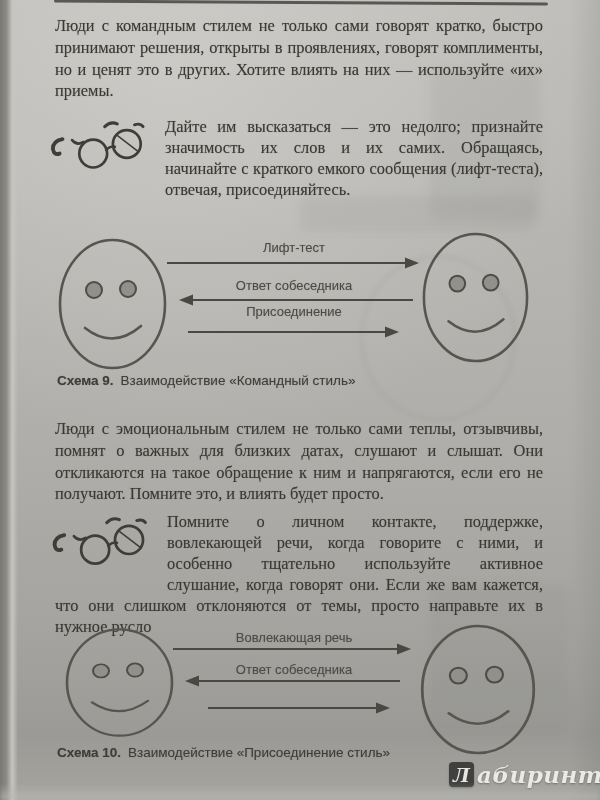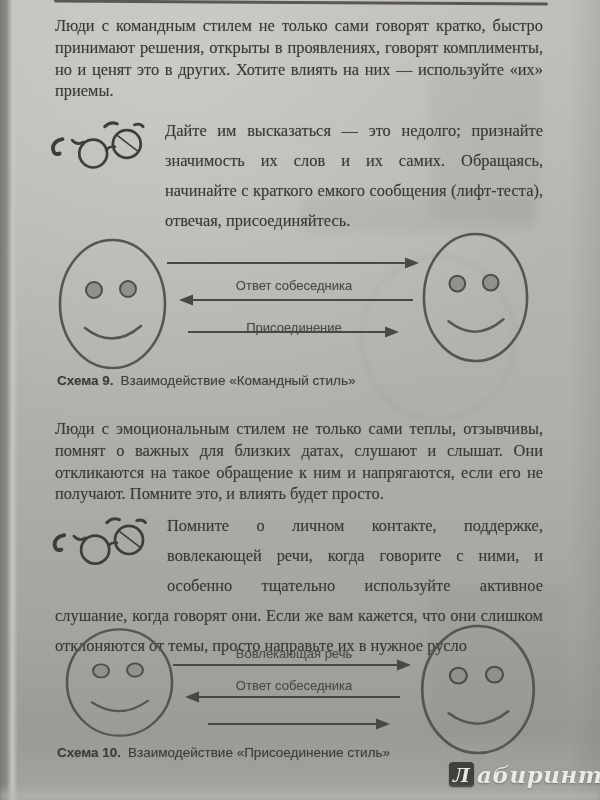--- a/index.html
+++ b/index.html
@@ -22,21 +22,21 @@
     border-radius:2px;transform:rotate(0.35deg);opacity:.85;}
 
   .ghost{position:absolute;pointer-events:none;}
   .ghost-blob{background:rgba(122,120,114,0.10);filter:blur(5px);border-radius:8px;}
   .ghost-ring{border:3px solid rgba(128,126,120,0.12);border-radius:50%;filter:blur(2px);}
 
   .body-text{
     position:absolute;color:#3b3934;font-size:16.4px;line-height:21.8px;
     text-align:justify;text-shadow:0 0 1px rgba(59,57,52,0.40);
   }
-  .tip-text{line-height:30px;}
+  .tip-text{line-height:21px;}
   .tip2-spacer{float:left;width:112px;height:70px;}
 
   .face{position:absolute;}
   .arrows-zone{position:absolute;}
   .arrow-label{
     position:absolute;left:0;width:100%;text-align:center;
     font-family:"Liberation Sans","DejaVu Sans",sans-serif;
     font-size:13px;color:#4d4b46;text-shadow:0 0 1px rgba(77,75,70,0.35);
   }
   .arrow-svg{position:absolute;left:0;top:0;}
@@ -106,22 +106,23 @@
   <div class="face" style="left:420px;top:230px;">
     <svg width="111" height="135" viewBox="0 0 113 136" fill="none" preserveAspectRatio="none">
       <ellipse cx="56.5" cy="68" rx="52.5" ry="64" stroke="#57554f" stroke-width="2.6"></ellipse>
       <circle cx="38" cy="54" r="8" fill="#92908a" stroke="#4e4c47" stroke-width="2"></circle>
       <circle cx="72" cy="53" r="8" fill="#92908a" stroke="#4e4c47" stroke-width="2"></circle>
       <path d="M29 92 Q57 114 85 90" stroke="#57554f" stroke-width="2.6" stroke-linecap="round"></path>
     </svg>
   </div>
 
   <div class="arrows-zone" style="left:163px;top:240px;width:262px;height:102px;">
+    <div class="arrow-label" style="top:0;">Лифт-тест</div>
     <div class="arrow-label" style="top:38px;">Ответ собеседника</div>
-    <div class="arrow-label" style="top:80px;text-align:center;">Присоединение</div>
+    <div class="arrow-label" style="top:64px;text-align:center;">Присоединение</div>
     <svg class="arrow-svg" width="262" height="102" viewBox="0 0 262 102">
       <line x1="4" y1="23" x2="246" y2="23" stroke="#4a4843" stroke-width="2.2"></line>
       <path d="M256 23 L242 17.5 L242 28.5 Z" fill="#4a4843"></path>
       <line x1="28" y1="60" x2="250" y2="60" stroke="#4a4843" stroke-width="2.2"></line>
       <path d="M16 60 L30 54.5 L30 65.5 Z" fill="#4a4843"></path>
       <line x1="25" y1="92" x2="226" y2="92" stroke="#4a4843" stroke-width="2.2"></line>
       <path d="M236 92 L222 86.5 L222 97.5 Z" fill="#4a4843"></path>
     </svg>
   </div>
 
@@ -158,21 +159,21 @@
   </div>
   <div class="face" style="left:418px;top:622px;">
     <svg width="120" height="135" viewBox="0 0 113 136" fill="none" preserveAspectRatio="none">
       <ellipse cx="56.5" cy="68" rx="52.5" ry="64" stroke="#57554f" stroke-width="2.6"></ellipse>
       <circle cx="38" cy="54" r="8" fill="#92908a" stroke="#4e4c47" stroke-width="2"></circle>
       <circle cx="72" cy="53" r="8" fill="#92908a" stroke="#4e4c47" stroke-width="2"></circle>
       <path d="M29 92 Q57 114 85 90" stroke="#57554f" stroke-width="2.6" stroke-linecap="round"></path>
     </svg>
   </div>
 
-  <div class="arrows-zone" style="left:163px;top:630px;width:262px;height:84px;margin-top:16px;">
+  <div class="arrows-zone" style="left:163px;top:630px;width:262px;height:84px;">
     <div class="arrow-label" style="top:0;">Вовлекающая речь</div>
     <div class="arrow-label" style="top:32px;">Ответ собеседника</div>
     <svg class="arrow-svg" width="262" height="84" viewBox="0 0 262 84">
       <line x1="10" y1="19" x2="238" y2="19" stroke="#4a4843" stroke-width="2.2"></line>
       <path d="M248 19 L234 13.5 L234 24.5 Z" fill="#4a4843"></path>
       <line x1="34" y1="51" x2="237" y2="51" stroke="#4a4843" stroke-width="2.2"></line>
       <path d="M22 51 L36 45.5 L36 56.5 Z" fill="#4a4843"></path>
       <line x1="45" y1="78" x2="217" y2="78" stroke="#4a4843" stroke-width="2.2"></line>
       <path d="M227 78 L213 72.5 L213 83.5 Z" fill="#4a4843"></path>
     </svg>

